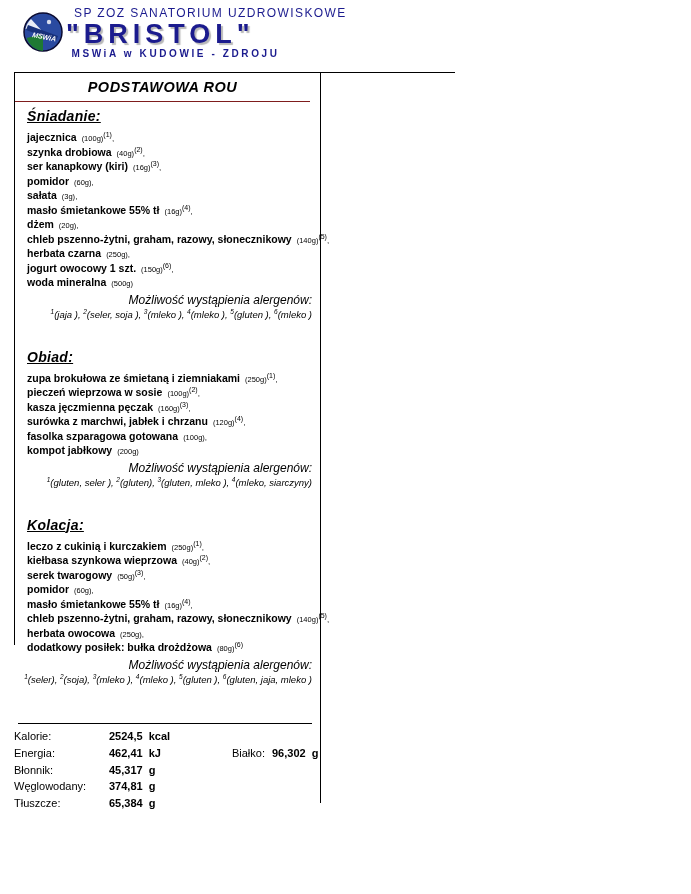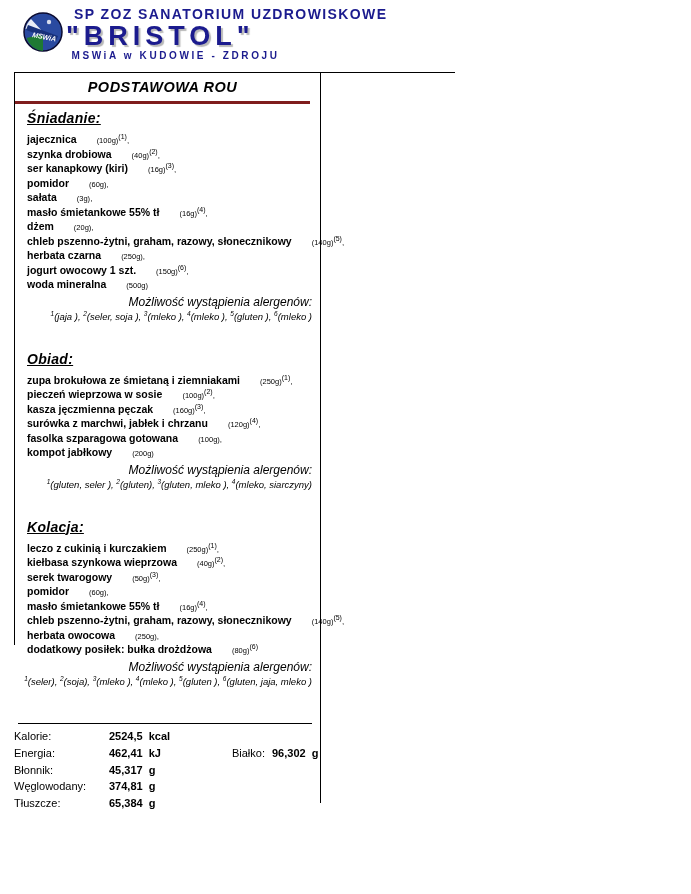--- a/index.html
+++ b/index.html
@@ -2,41 +2,41 @@
 <html><head>
 <meta charset="utf-8">
 <style>
   html,body{margin:0;padding:0;background:#fff;}
   .page{position:relative;width:691px;height:894px;background:#fff;overflow:hidden;
         font-family:"Liberation Sans","DejaVu Sans",sans-serif;color:#000;}
   
   .hdr{position:absolute;left:0;top:0;width:691px;height:68px;}
   .logo{position:absolute;left:23px;top:12px;width:40px;height:40px;}
   .org{position:absolute;left:66px;top:6px;width:230px;}
-  .org1{color:#1b1b8e;font-weight:bold;font-size:14px;letter-spacing:1.4px;padding-left:8px;white-space:nowrap;}
+  .org1{color:#1b1b8e;font-weight:normal;font-size:12px;letter-spacing:1.4px;padding-left:8px;white-space:nowrap;}
   .org-name{color:#1b1b8e;font-weight:bold;font-size:27px;letter-spacing:5px;line-height:28px;white-space:nowrap;
             text-shadow:2px 2px 1px #b8b8b8;}
   .org2{color:#1b1b8e;font-weight:bold;font-size:10px;letter-spacing:2.6px;text-align:center;width:219px;white-space:nowrap;}
   .tblock{position:absolute;left:280px;top:12px;width:165px;text-align:center;}
   .title{font-weight:bold;font-size:21px;letter-spacing:0.5px;}
   .date{font-weight:bold;font-size:12.5px;margin-top:5px;white-space:nowrap;}
   
   .rule-top{position:absolute;left:14px;top:72px;width:441px;height:0;border-top:1px solid #000;}
   .border-left{position:absolute;left:14px;top:72px;width:0;height:573px;border-left:1px solid #000;}
   .divider{position:absolute;left:320px;top:72px;width:0;height:731px;border-left:1px solid #000;}
   
   .menu{position:absolute;left:15px;top:75px;width:305px;}
   .diet-title{width:295px;text-align:center;font-style:italic;font-weight:bold;font-size:14.5px;
-              letter-spacing:0.5px;padding:4px 0 6px 0;border-bottom:3px solid #7f1d1d;}
+              letter-spacing:0.5px;padding:4px 0 6px 0;border-bottom:1px solid #7f1d1d;}
   .meal{margin-top:29px;}
   .meal.first{margin-top:6px;}
   .meal-title{font-style:italic;font-weight:bold;font-size:14px;text-decoration:underline;
               padding-left:12px;margin-bottom:7px;letter-spacing:0.3px;}
   .item{padding-left:12px;line-height:12.5px;font-size:10.5px;font-weight:bold;white-space:nowrap;}
-  .wt{font-size:7.5px;font-weight:normal;margin-left:20px;}
+  .wt{font-size:7.5px;font-weight:normal;margin-left:5px;}
   .sup{font-size:7px;font-weight:normal;position:relative;top:-4px;}
   .cm{font-size:8px;font-weight:normal;}
   .allerg{margin-top:2px;text-align:right;padding-right:8px;}
   .allerg-label{font-style:italic;font-size:12px;}
   .allerg-list{font-style:italic;font-size:9.5px;margin-top:2px;white-space:nowrap;}
   .asup{font-size:6.5px;position:relative;top:-3.5px;}
   
   .nutrition{position:absolute;left:14px;top:723px;width:306px;}
   .nut-rule{margin-left:4px;width:294px;border-top:1px solid #000;height:0;}
   #nut-rows{padding-top:4px;}

